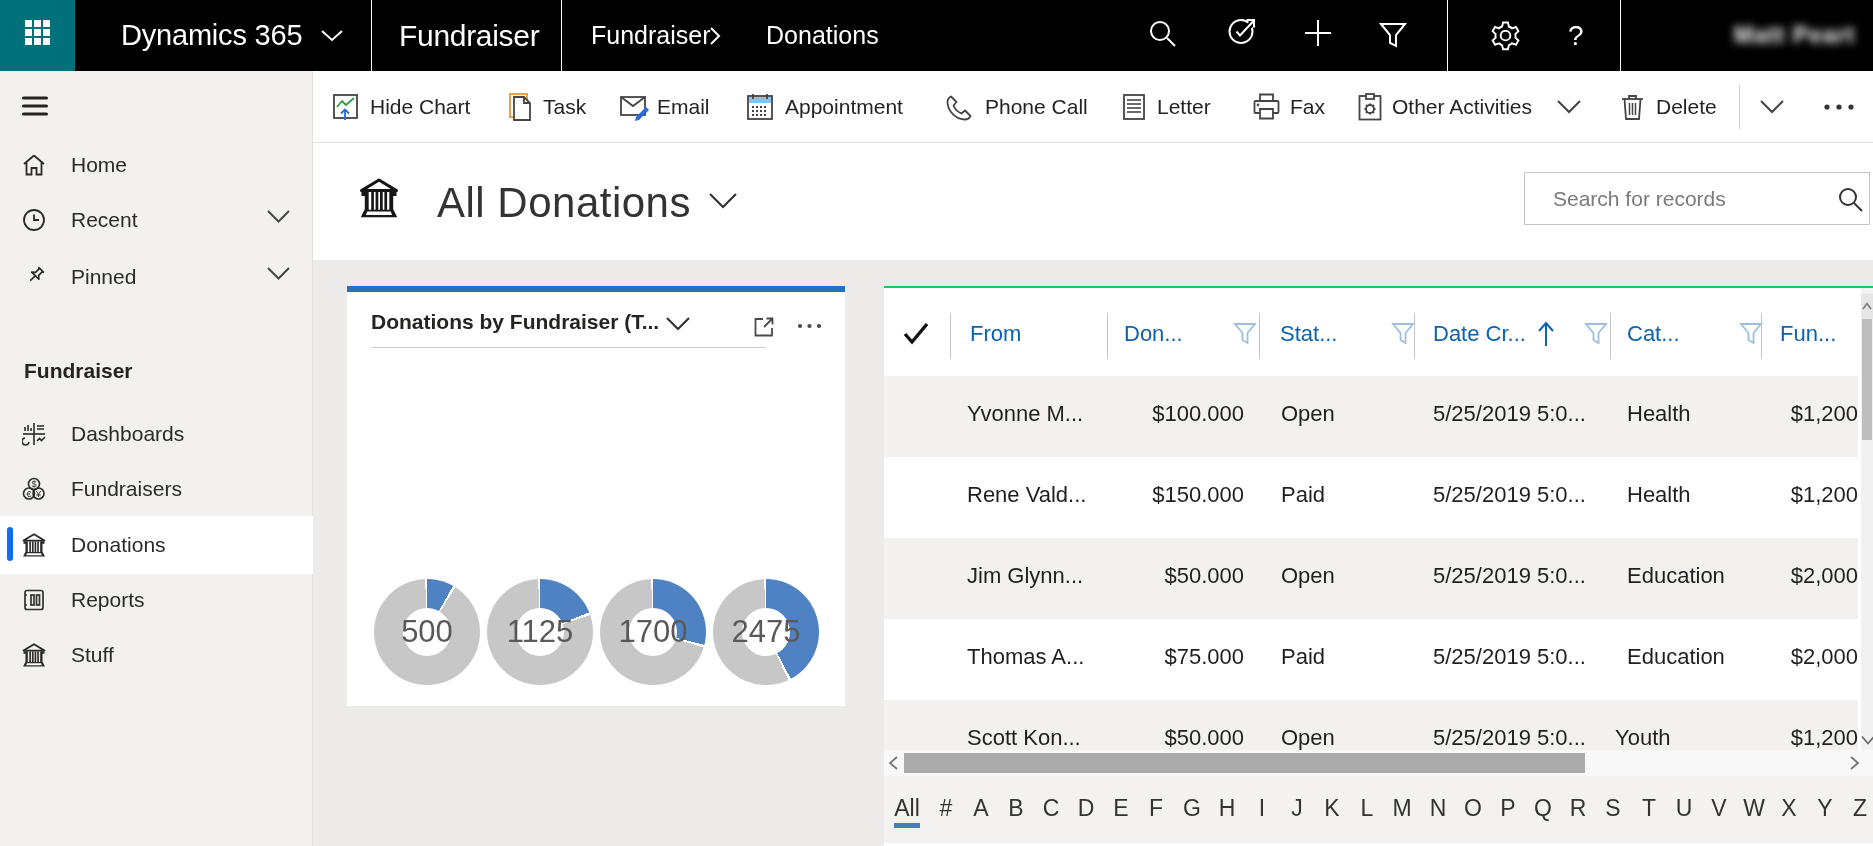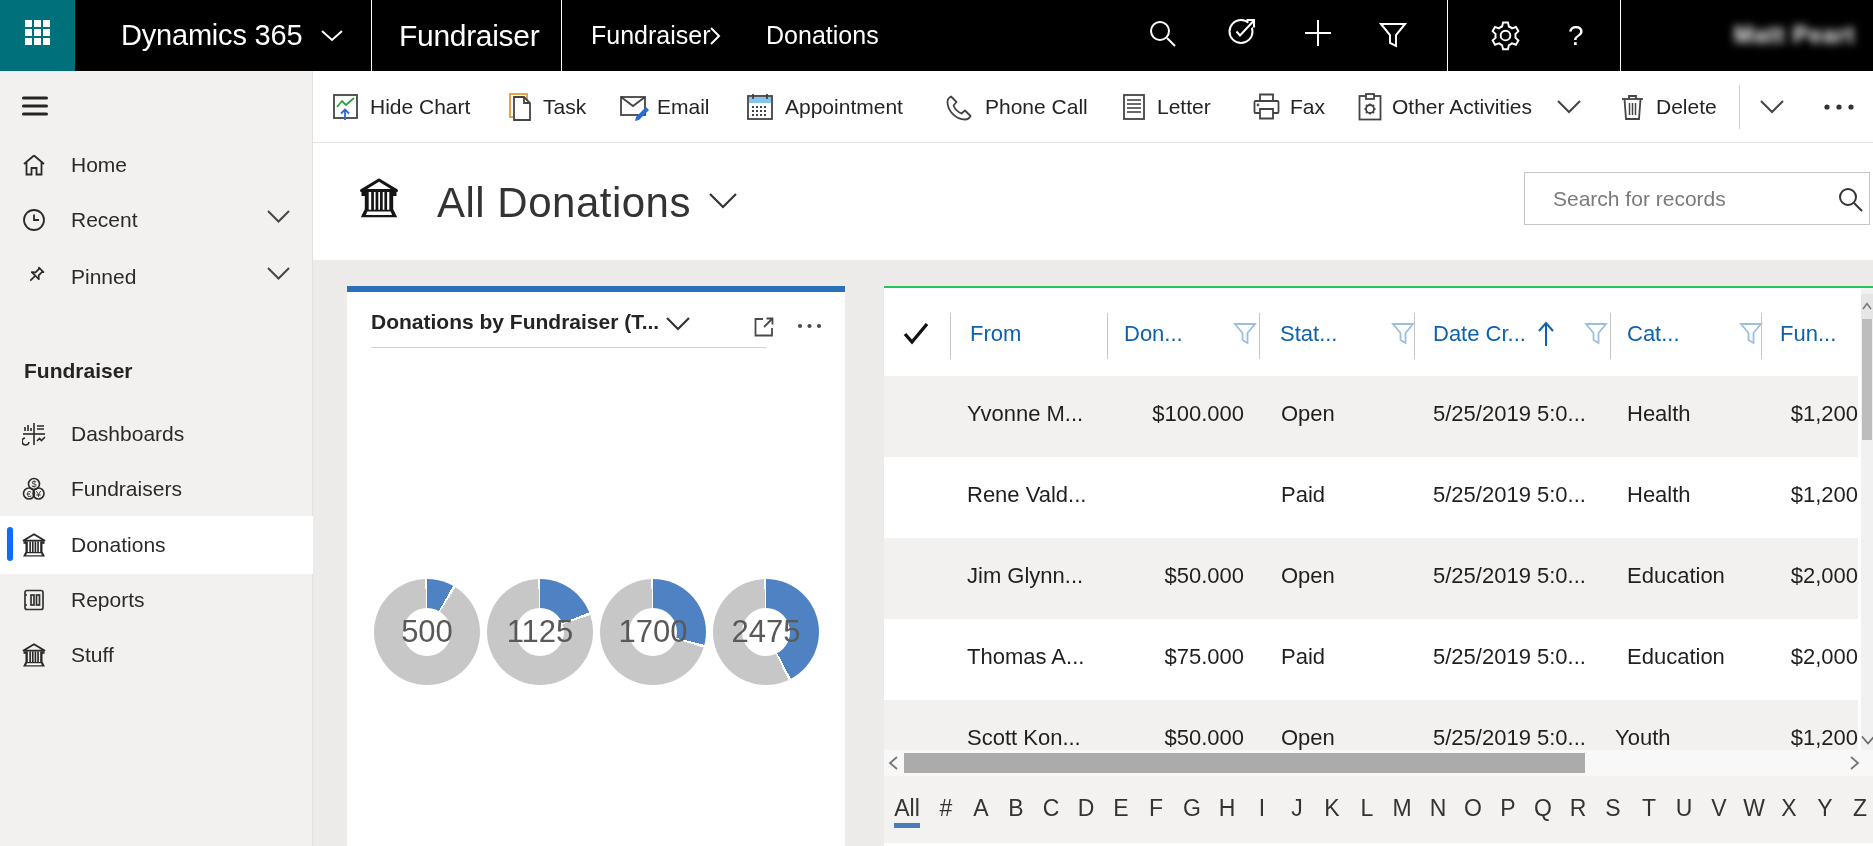--- a/index.html
+++ b/index.html
@@ -31,21 +31,21 @@
 .cmd { position:absolute; top:0; height:71px; color:#252423; font-size:21px; }
 .cmd .txt { position:absolute; top:0; height:71px; line-height:71px; white-space:nowrap; }
 
 
 #viewhead { position:absolute; left:313px; top:143px; width:1560px; height:117px; background:#fff; }
 #vtitle { position:absolute; left:124px; top:36px; font-size:42px; font-weight:300; color:#333; letter-spacing:0.5px; }
 #searchbox { position:absolute; left:1211px; top:29px; width:346px; height:53px; background:#fff; border:1px solid #c8c6c4; }
 #searchbox .ph { position:absolute; left:28px; top:0; height:51px; line-height:51px; color:#7a7a7a; font-size:21px; }
 
 
-#chartpanel { position:absolute; left:347px; top:286px; width:498px; height:560px; background:#fff; border-top:6px solid #2a70b8; }
+#chartpanel { position:absolute; left:347px; top:286px; width:498px; height:420px; background:#fff; border-top:6px solid #2a70b8; }
 #chart-title { position:absolute; left:24px; top:18px; font-size:21px; font-weight:bold; color:#252423; }
 #chart-divider { position:absolute; left:24px; top:55px; width:395px; height:1px; background:#d2d0ce; }
 .donut { position:absolute; top:287px; width:106px; height:106px; border-radius:50%; }
 .donut .hole { position:absolute; left:29px; top:29px; width:48px; height:48px; background:#fff; border-radius:50%; }
 .donut .num { position:absolute; left:0; top:0; width:106px; height:106px; text-align:center; line-height:106px; font-size:31px; color:#595959; }
 
 #gridpanel { position:absolute; left:884px; top:286px; width:989px; height:560px; background:#fff; border-top:2px solid #22c55e; }
 .ghead { position:absolute; top:0; height:91px; color:#0d62ad; font-size:22px; }
 .ghead .t { position:absolute; top:0; height:91px; line-height:91px; white-space:nowrap; }
 .gsep { position:absolute; top:25px; width:1px; height:46px; background:#c8c6c4; }
@@ -478,20 +478,21 @@
   <div class="grow gray" style="top:88px">
     <div class="c" style="left:83px">Yvonne M...</div>
     <div class="c rnum" style="left:180px;width:180px">$100.000</div>
     <div class="c" style="left:397px">Open</div>
     <div class="c" style="left:549px">5/25/2019 5:0...</div>
     <div class="c" style="left:743px">Health</div>
     <div class="c rnum" style="left:794px;width:180px">$1,200</div>
   </div>
   <div class="grow" style="top:169px">
     <div class="c" style="left:83px">Rene Vald...</div>
+    <div class="c rnum" style="left:180px;width:180px">$150.000</div>
     <div class="c" style="left:397px">Paid</div>
     <div class="c" style="left:549px">5/25/2019 5:0...</div>
     <div class="c" style="left:743px">Health</div>
     <div class="c rnum" style="left:794px;width:180px">$1,200</div>
   </div>
   <div class="grow gray" style="top:250px">
     <div class="c" style="left:83px">Jim Glynn...</div>
     <div class="c rnum" style="left:180px;width:180px">$50.000</div>
     <div class="c" style="left:397px">Open</div>
     <div class="c" style="left:549px">5/25/2019 5:0...</div>

